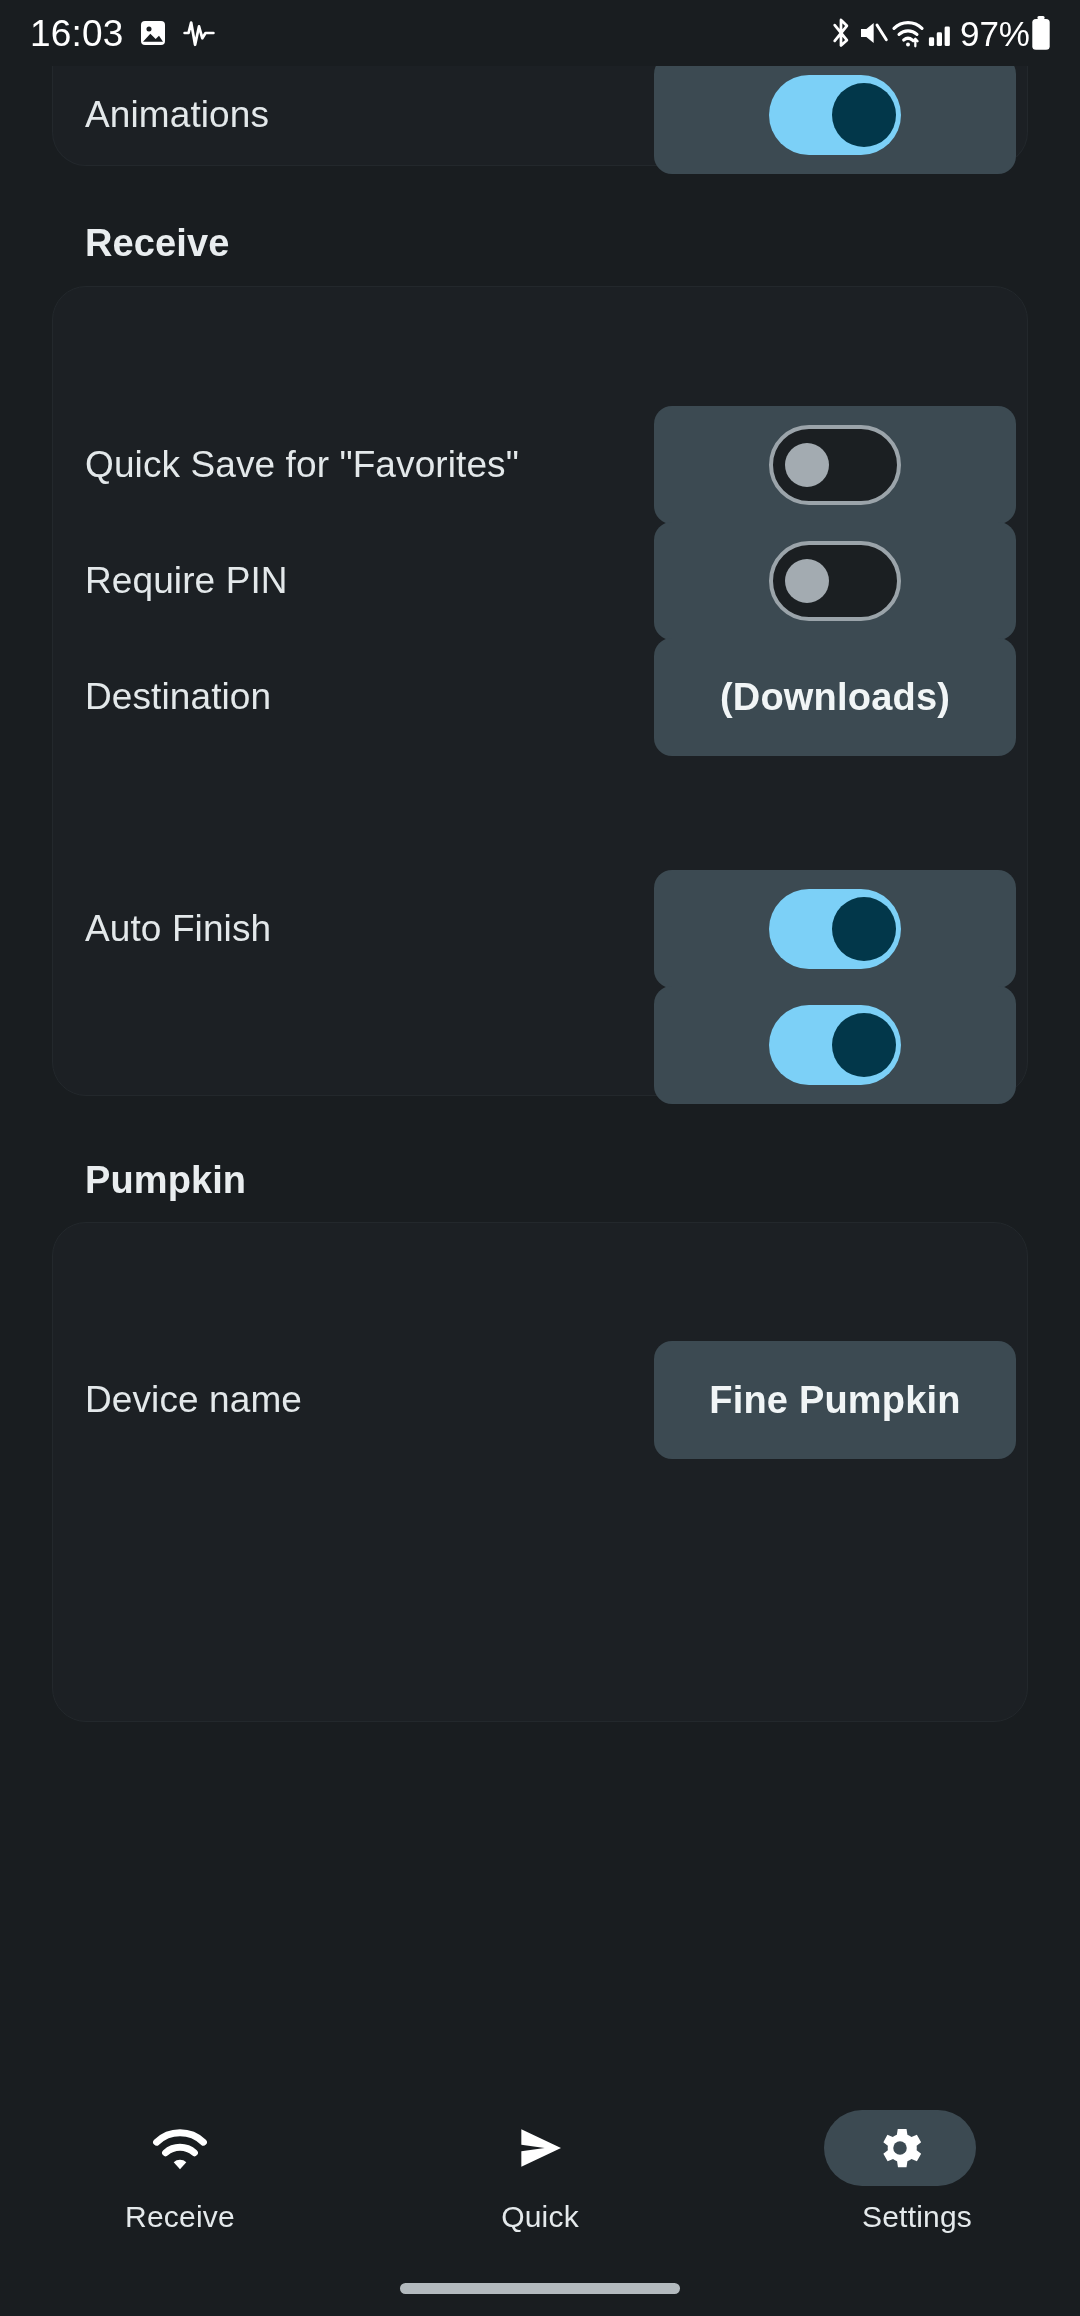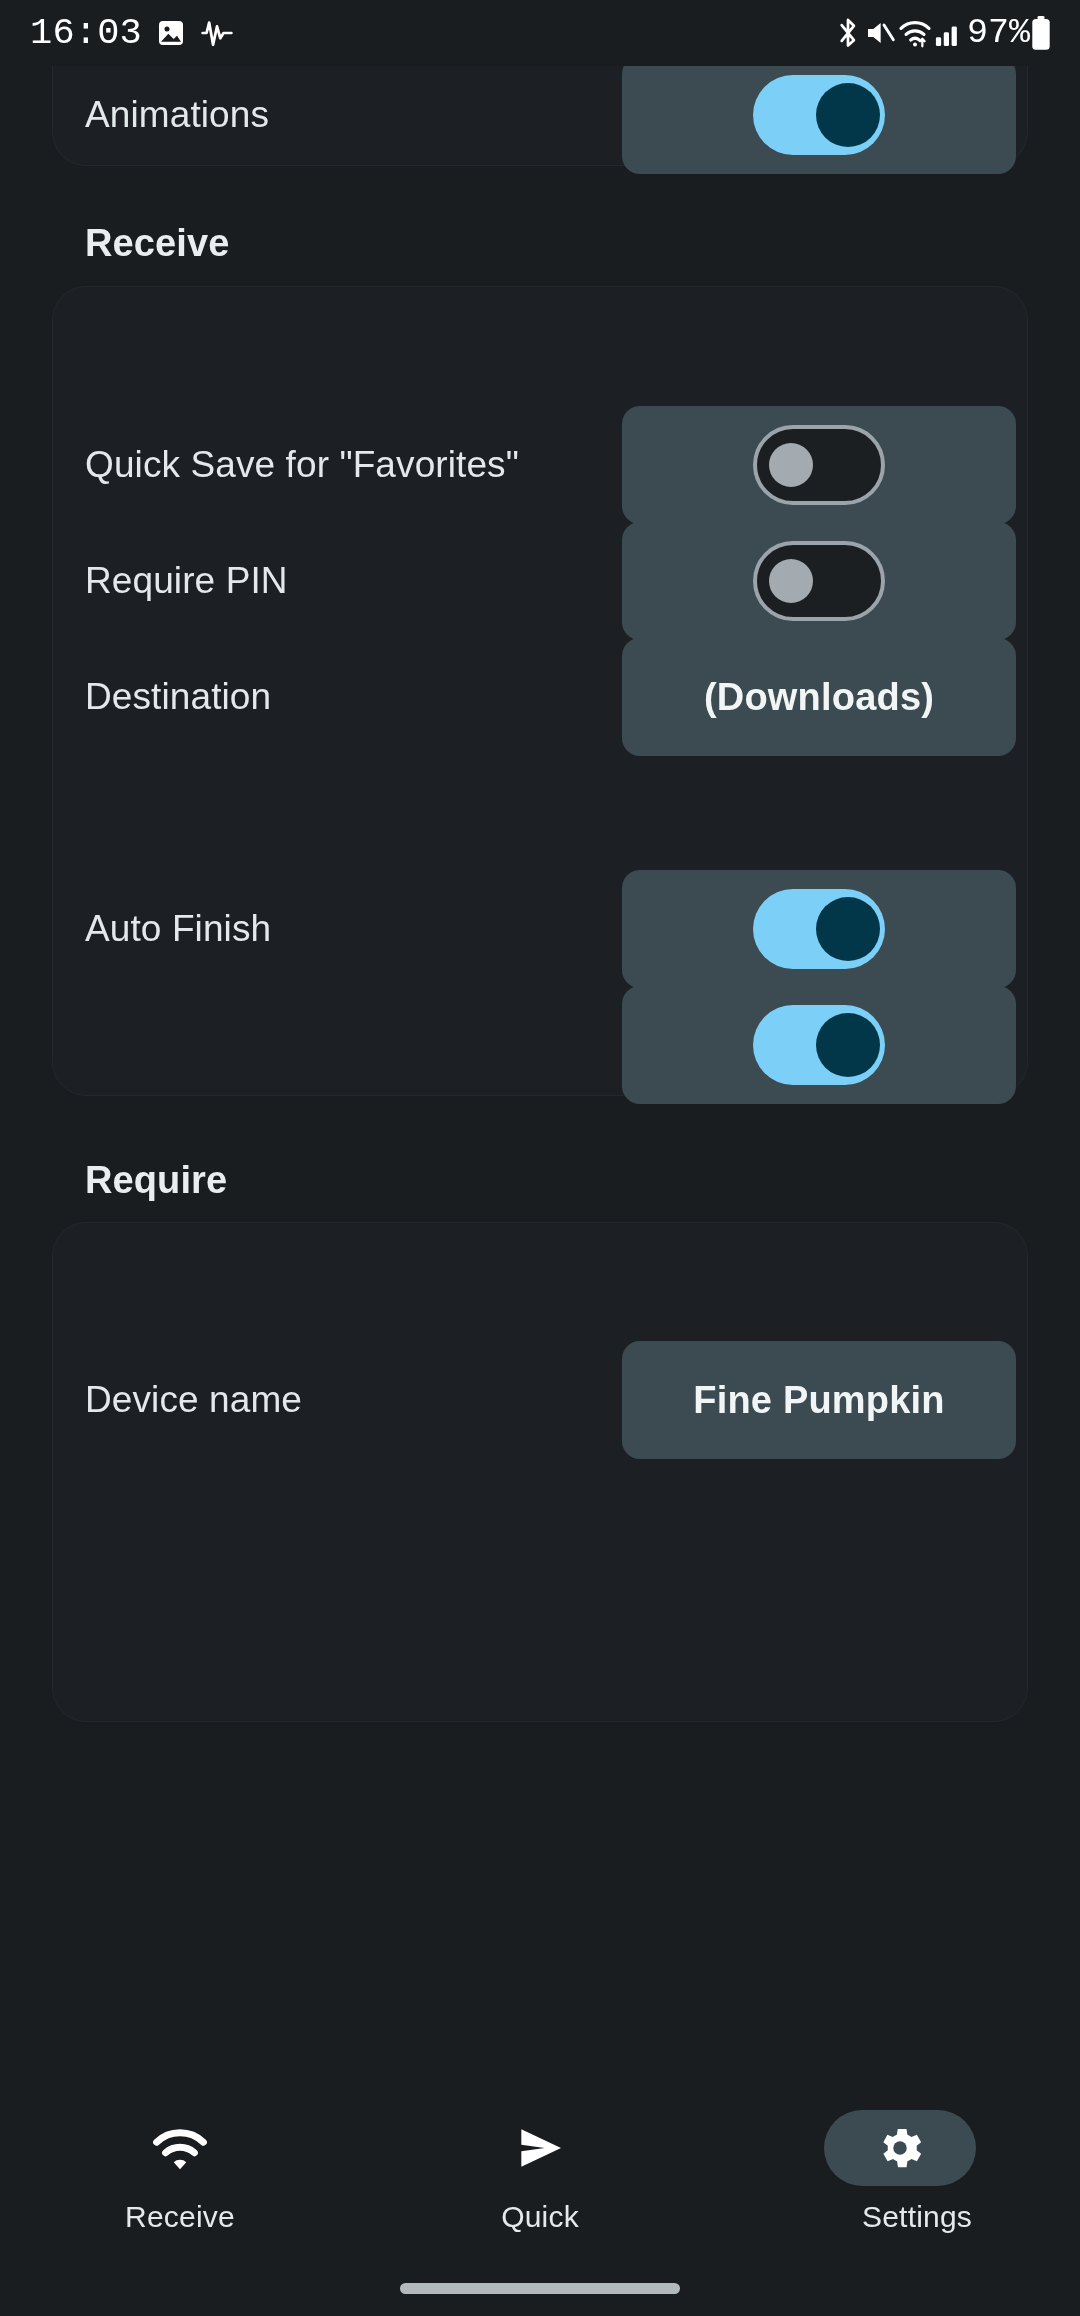--- a/index.html
+++ b/index.html
@@ -25,21 +25,20 @@
     position: absolute;
     top: 0; left: 0;
     width: 1080px;
     height: 66px;
     display: flex;
     align-items: center;
     justify-content: space-between;
     padding: 0 28px 0 30px;
     z-index: 40;
     background: #191d20;
-    font-family: Liberation Mono, monospace;
   }
   .sb-left { display: flex; align-items: center; gap: 13px; }
   .sb-clock {
     font-size: 37px;
     font-weight: 500;
     color: #ffffff;
     letter-spacing: 0.2px;
     line-height: 1;
   }
   .sb-right { display: flex; align-items: center; gap: 0; }
@@ -98,21 +97,21 @@
     font-size: 37px;
     font-weight: 400;
     color: #e3e8ea;
     letter-spacing: 0.1px;
     white-space: nowrap;
   }
   .row-control {
     position: absolute;
     right: 12px;
     top: 0;
-    width: 394px;
+    width: 362px;
     height: 118px;
     background: #3c4a52;
     border-radius: 18px;
     display: flex;
     align-items: center;
     justify-content: center;
   }
   .row-control.value-btn {
     font-size: 38px;
     font-weight: 700;
@@ -312,21 +311,21 @@
     </div>
 
     <div class="row" style="top:920px;">
       <div class="row-control">
         <div class="toggle on">
           <div class="knob"></div>
         </div>
       </div>
     </div>
 
-    <div class="section-title" style="top:1093px;">Require</div>
+    <div class="section-title" style="top:1093px;">Pumpkin</div>
 
     <div class="group-card" style="top:1156px; height:500px;"></div>
 
 
     <div class="row" style="top:1275px;">
       <span class="row-label">Device name</span>
       <div class="row-control value-btn">Fine Pumpkin</div>
     </div>
 
   </div>

